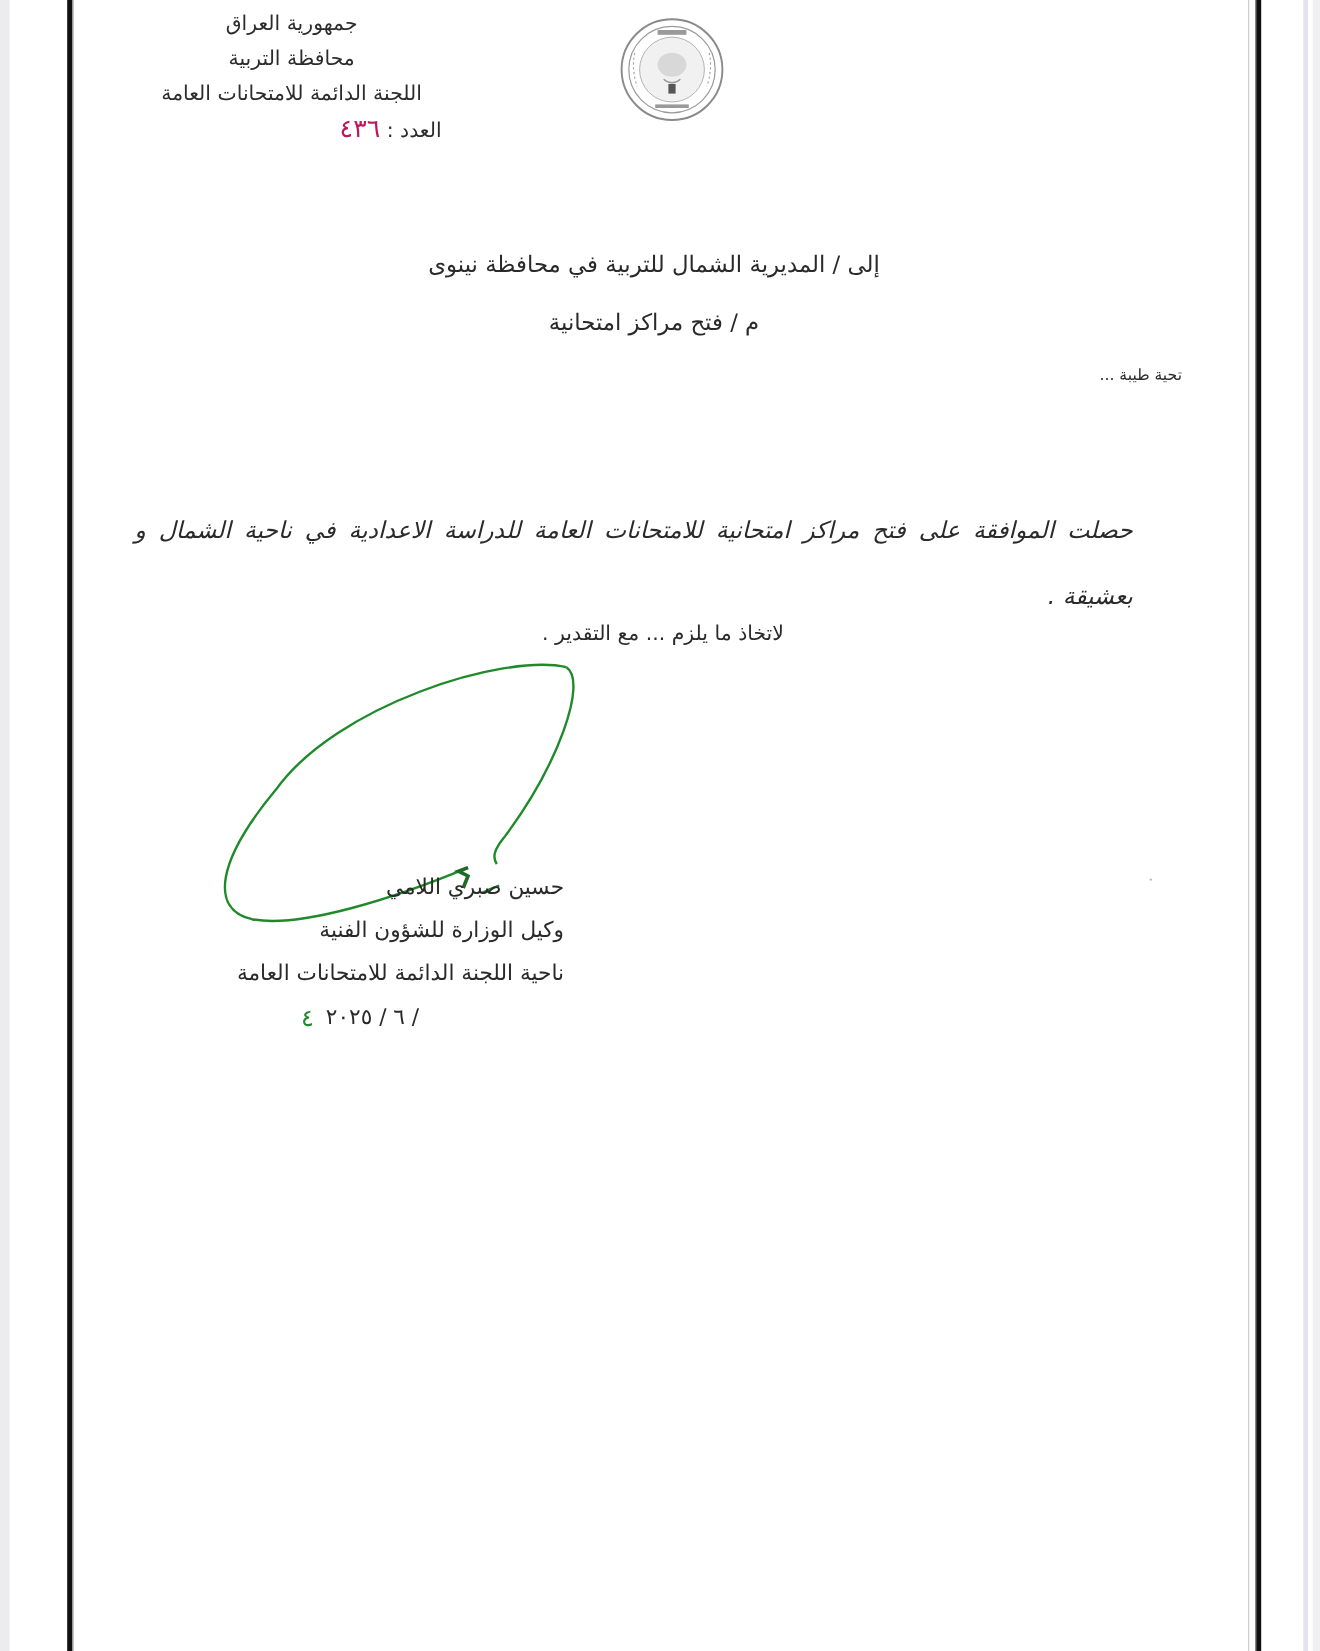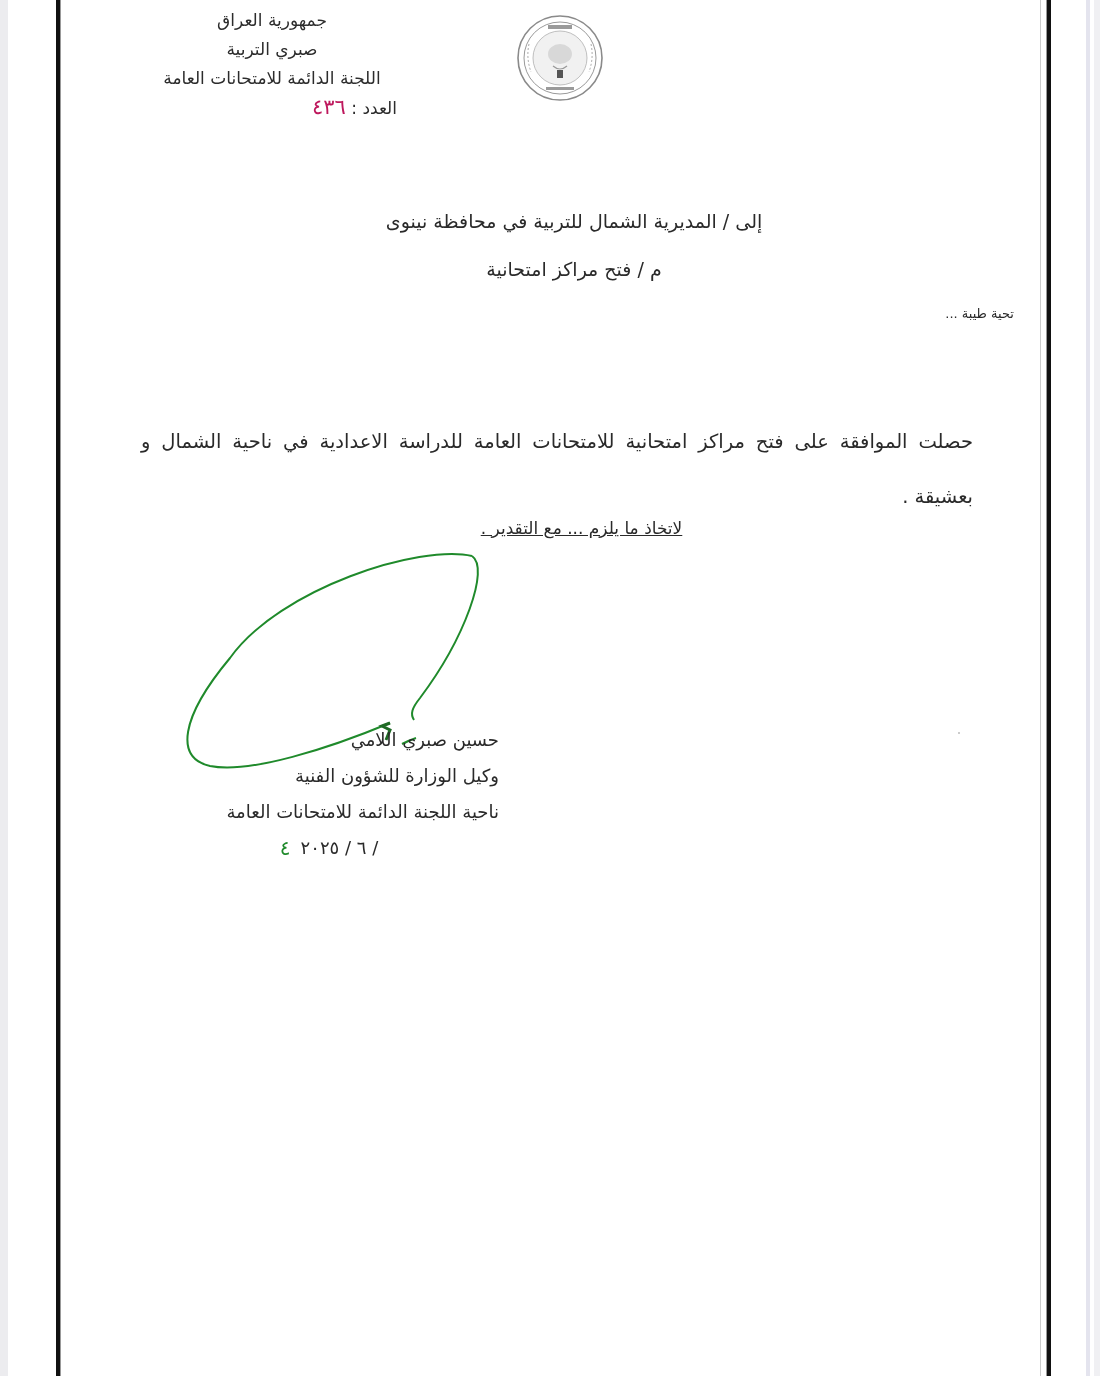--- a/index.html
+++ b/index.html
@@ -9,43 +9,43 @@
   }
   .edge-left { position:absolute; left:0; top:0; width:8px; height:1376px; background:#ececef; }
   .edge-right-a { position:absolute; left:1086px; top:0; width:4px; height:1376px; background:#e4e4ee; }
   .edge-right-b { position:absolute; left:1094px; top:0; width:6px; height:1376px; background:#f0f0f3; }
   .frame-left { position:absolute; left:56px; top:0; width:4px; height:1376px; background:#111; border-right:1px solid #999; }
   .frame-right { position:absolute; left:1046px; top:0; width:4px; height:1376px; background:#111; border-left:1px solid #999; }
   .frame-right2 { position:absolute; left:1040px; top:0; width:1px; height:1376px; background:#ccc; }
 
   .page { position:absolute; left:60px; top:0; width:986px; height:1376px; }
 
-  .ar { direction:rtl; unicode-bidi:plaintext; font-family:"DejaVu Sans","Liberation Sans",sans-serif;margin-left:29px; }
+  .ar { direction:rtl; unicode-bidi:plaintext; font-family:"DejaVu Sans","Liberation Sans",sans-serif; }
 
   .header-block {
     position:absolute; top:6px; left:58px; width:250px; text-align:center;
     font-size:17px; line-height:29px; color:#2c2c2c;
   }
   .header-block .line { display:block; white-space:nowrap; }
   .header-ref, .header-date { text-align:right; padding-right:0; display:flex; flex-direction:row-reverse; justify-content:flex-start; gap:6px; white-space:nowrap; }
   .hand-blue { color:#be185d; font-size:21px; font-family:"DejaVu Serif",serif; }
 
   .seal {
     position:absolute; left:455px; top:14px; width:90px; height:88px;
   }
 
   .addressee { position:absolute; top:210px; left:280px; width:410px; text-align:center; font-size:19px; }
   .subject { position:absolute; top:258px; left:370px; width:230px; text-align:center; font-size:19px; }
   .greeting { position:absolute; top:306px; left:800px; width:125px; text-align:right; font-size:13px; }
 
   .body-text {
     position:absolute; top:414px; left:52px; width:832px; text-align:justify; text-align-last:right;
-    font-size:19.5px; line-height:55px; padding-right:0;
+    font-size:19.5px; line-height:55px; padding-right:0;font-style:italic;
   }
-  .closing { position:absolute; top:518px; left:370px; width:245px; text-align:center; font-size:17px;text-decoration:underline; }
+  .closing { position:absolute; top:518px; left:370px; width:245px; text-align:center; font-size:17px; }
 
   .signature-svg { position:absolute; left:60px; top:548px; width:370px; height:240px; }
 
   .sign-block {
     position:absolute; top:722px; left:70px; width:340px; text-align:right; font-size:18px; line-height:36px;
   }
   .sign-date { display:flex; flex-direction:row-reverse; justify-content:center; gap:10px; align-items:center; }
   .hand-green { color:#1f8a2b; font-size:20px; }
   .dot-mark { position:absolute; left:898px; top:732px; width:2px; height:2px; background:#bbb; border-radius:50%; }
 </style>
@@ -56,21 +56,21 @@
 <div class="edge-right-a"></div>
 <div class="edge-right-b"></div>
 <div class="frame-left"></div>
 <div class="frame-right2"></div>
 <div class="frame-right"></div>
 
 <div class="page">
 
   <div class="header-block ar">
     <span class="line">جمهورية العراق</span>
-    <span class="line">صبري التربية</span>
+    <span class="line">محافظة التربية</span>
     <span class="line">اللجنة الدائمة للامتحانات العامة</span>
     <span class="line header-ref">
       <span>العدد :</span>
       <span class="hand-blue">٤٣٦</span>
     </span>
   </div>
 
   <div class="seal">
     <svg width="90" height="88" viewBox="0 0 90 88">
       <circle cx="45" cy="44" r="42" fill="none" stroke="#8a8a8a" stroke-width="1.6"></circle>

